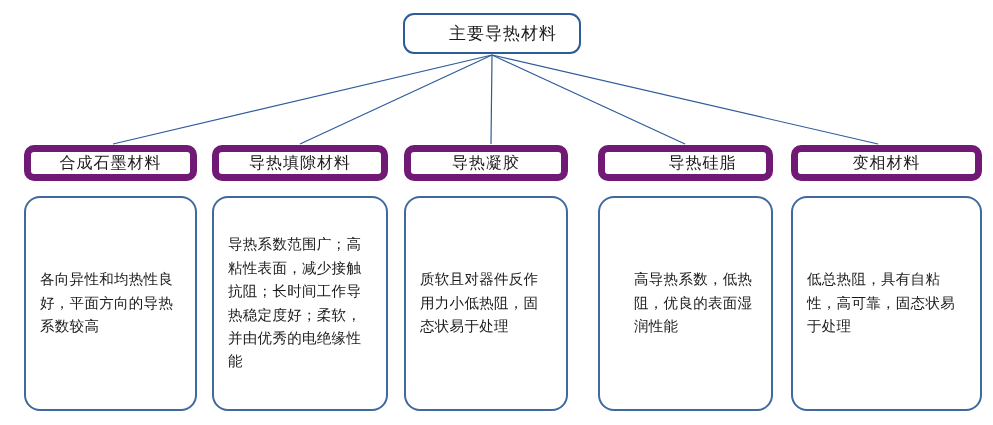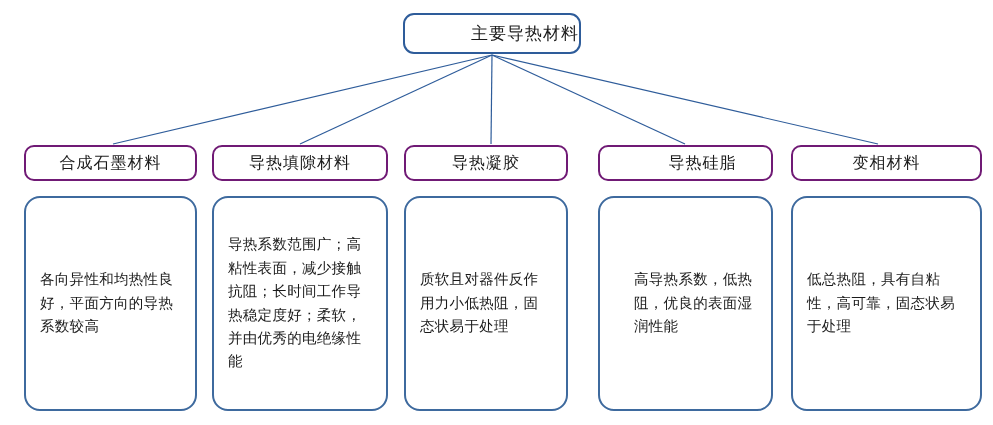--- a/index.html
+++ b/index.html
@@ -35,33 +35,34 @@
   
   .root-box {
     left: 403px;
     top: 13px;
     width: 178px;
     height: 41px;
     border: 2px solid #2e5c9a;
     border-radius: 11px;
     display: flex;
     align-items: center;
-    justify-content: flex-end;
+    justify-content: flex-start;
+    padding-left: 44px;
   }
   .root-label {
     font-size: 17px;
     color: #1a1a1a;
     letter-spacing: 1px;
     white-space: nowrap;
   }
   
   .head-box {
     top: 145px;
     height: 36px;
-    border: 2px solid #701a75;
+    border: 7px solid #701a75;
     border-radius: 10px;
     display: flex;
     align-items: center;
     justify-content: center;
   }
   .head-label {
     font-size: 16px;
     color: #1a1a1a;
     letter-spacing: 1px;
     white-space: nowrap;

